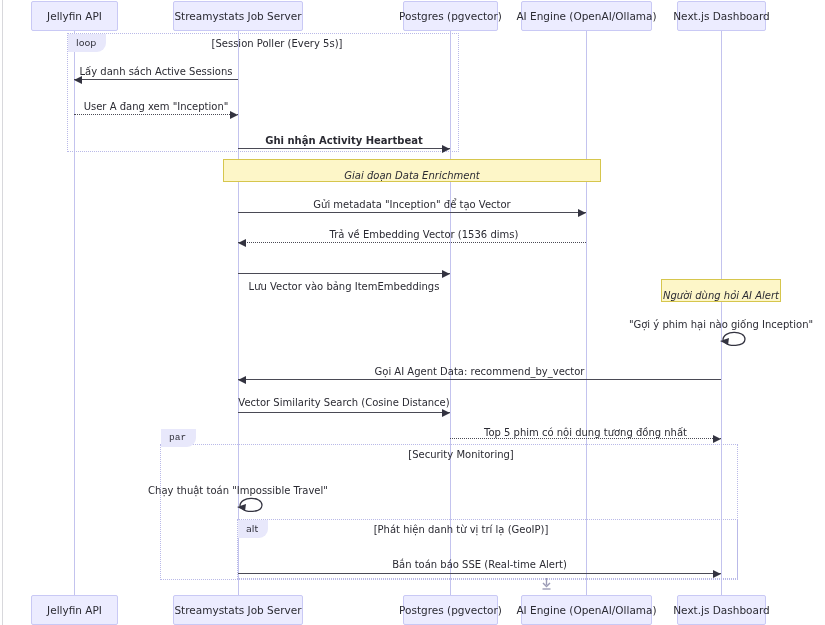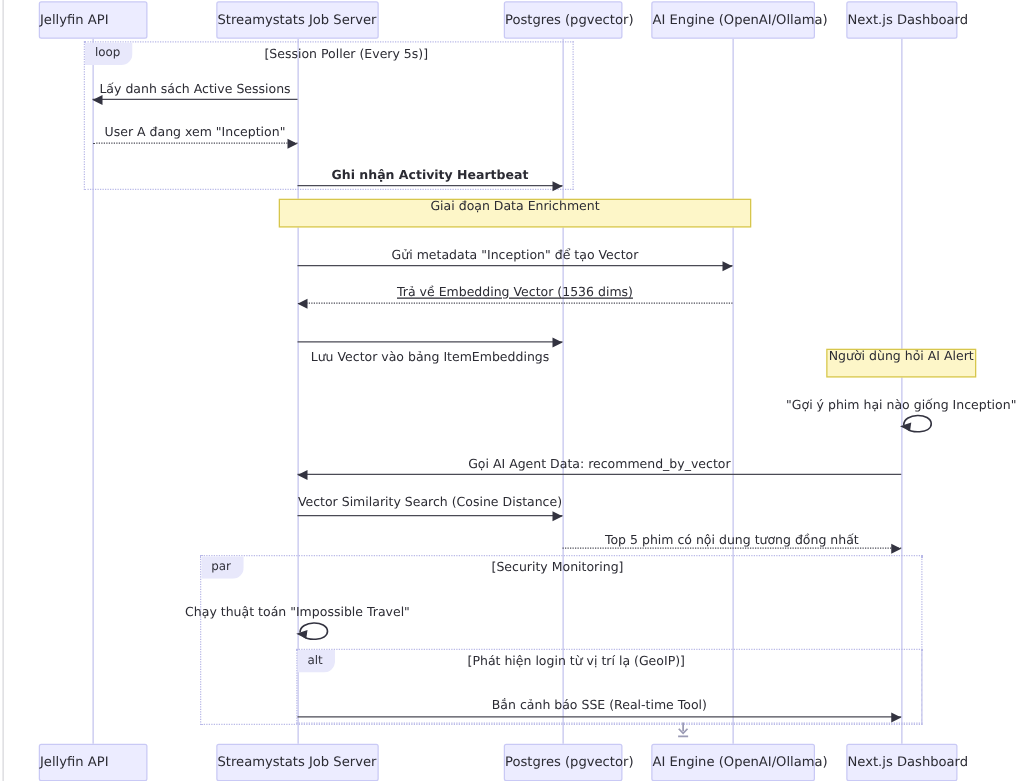--- a/index.html
+++ b/index.html
@@ -13,21 +13,21 @@
 
   
   .edge-artifact{position:absolute;left:2px;top:0;width:1px;height:625px;background:#d8d8dc;}
 
   
   .actor-box{
     position:absolute;
     background:#ececff;
     border:1px solid #c9c9f5;
     border-radius:2px;
-    display:flex;align-items:center;
+    display:flex;align-items:center;justify-content:center;
     font-size:10.5px;
     color:#2b2b33;
     white-space:nowrap;
     box-sizing:border-box;
     height:30px;
   }
 
   
   .lifeline{
     position:absolute;width:1px;background:#c3c3ee;
@@ -57,25 +57,26 @@
     color:#2b2b33;
     text-align:center;
     white-space:nowrap;
   }
 
   
   .note{
     position:absolute;
     background:#fdf6c8;
     border:1px solid #d6c64d;
-    display:flex;align-items:flex-start;justify-content:center;
+    display:flex;align-items:flex-end;justify-content:center;
     font-size:10px;
     color:#2b2b33;
     box-sizing:border-box;
     white-space:nowrap;
+    font-style:italic;
   }
 
   
   .msg-line{
     position:absolute;height:0;
     border-top:1px solid #4a4a55;
   }
   .msg-line.dotted{
     border-top:1px dotted #4a4a55;
   }
@@ -115,58 +116,58 @@
       <div class="lifeline" style="left: 450px; top: 31px; height: 564px;"></div>
       <div class="lifeline" style="left: 586px; top: 31px; height: 564px;"></div>
       <div class="lifeline" style="left: 721px; top: 31px; height: 564px;"></div>
     </div>
 
   <div id="fragments">
       <div class="fragment" style="left: 67px; top: 33px; width: 392px; height: 119px;"></div>
       <div class="fragment-label" style="left: 68px; top: 34px;">loop</div>
       <div class="fragment-title" style="left: 77px; width: 400px; top: 38px;">[Session Poller (Every 5s)]</div>
       <div class="fragment" style="left: 160px; top: 444px; width: 578px; height: 136px;"></div>
-      <div class="fragment-label" style="left: 161px; top: 445px;">par</div>
-      <div class="fragment-title" style="left: 246px; width: 400px; top: 449px;">[Security Monitoring]</div>
+      <div class="fragment-label" style="left: 161px; top: 429px; font-family: Liberation Mono, monospace;">par</div>
+      <div class="fragment-title" style="left: 261px; width: 400px; top: 449px;">[Security Monitoring]</div>
       <div class="fragment" style="left: 237px; top: 519px; width: 501px; height: 60px;"></div>
       <div class="fragment-label" style="left: 238px; top: 520px;">alt</div>
-      <div class="fragment-title" style="left: 261px; width: 400px; top: 524px;">[Phát hiện login từ vị trí lạ (GeoIP)]</div>
+      <div class="fragment-title" style="left: 261px; width: 400px; top: 524px;">[Phát hiện danh từ vị trí lạ (GeoIP)]</div>
     </div>
 
   <div id="messages">
       <div class="msg-line" style="left: 74px; top: 79px; width: 164px;"></div>
       <div class="arrowhead left" style="top: 76px; left: 74px;"></div>
       <div class="msg-label" style="left: -44px; width: 400px; top: 66px;">Lấy danh sách Active Sessions</div>
       <div class="msg-line dotted" style="left: 74px; top: 114px; width: 164px;"></div>
       <div class="arrowhead right" style="top: 111px; left: 230px;"></div>
       <div class="msg-label" style="left: -44px; width: 400px; top: 101px;">User A đang xem "Inception"</div>
       <div class="msg-line" style="left: 238px; top: 148px; width: 212px;"></div>
       <div class="arrowhead right" style="top: 145px; left: 442px;"></div>
       <div class="msg-label" style="left: 144px; width: 400px; top: 135px; font-weight: bold;">Ghi nhận Activity Heartbeat</div>
       <div class="msg-line" style="left: 238px; top: 212px; width: 348px;"></div>
       <div class="arrowhead right" style="top: 209px; left: 578px;"></div>
       <div class="msg-label" style="left: 212px; width: 400px; top: 199px;">Gửi metadata "Inception" để tạo Vector</div>
       <div class="msg-line dotted" style="left: 238px; top: 242px; width: 348px;"></div>
       <div class="arrowhead left" style="top: 239px; left: 238px;"></div>
-      <div class="msg-label" style="left: 212px; width: 400px; top: 229px; text-decoration: underline;">Trả về Embedding Vector (1536 dims)</div>
+      <div class="msg-label" style="left: 224px; width: 400px; top: 229px;">Trả về Embedding Vector (1536 dims)</div>
       <div class="msg-line" style="left: 238px; top: 273px; width: 212px;"></div>
       <div class="arrowhead right" style="top: 270px; left: 442px;"></div>
       <div class="msg-label" style="left: 144px; width: 400px; top: 260px; margin-top: 21px;">Lưu Vector vào bảng ItemEmbeddings</div>
       <div class="msg-line" style="left: 238px; top: 379px; width: 483px;"></div>
       <div class="arrowhead left" style="top: 376px; left: 238px;"></div>
       <div class="msg-label" style="left: 279.5px; width: 400px; top: 366px;">Gọi AI Agent Data: recommend_by_vector</div>
       <div class="msg-line" style="left: 238px; top: 412px; width: 212px;"></div>
       <div class="arrowhead right" style="top: 409px; left: 442px;"></div>
       <div class="msg-label" style="left: 144px; width: 400px; top: 397px;">Vector Similarity Search (Cosine Distance)</div>
       <div class="msg-line dotted" style="left: 450px; top: 438px; width: 271px;"></div>
       <div class="arrowhead right" style="top: 435px; left: 713px;"></div>
       <div class="msg-label" style="left: 385.5px; width: 400px; top: 427px;">Top 5 phim có nội dung tương đồng nhất</div>
       <div class="msg-line" style="left: 238px; top: 573px; width: 483px;"></div>
       <div class="arrowhead right" style="top: 570px; left: 713px;"></div>
-      <div class="msg-label" style="left: 279.5px; width: 400px; top: 559px;">Bắn cảnh báo SSE (Real-time Tool)</div>
+      <div class="msg-label" style="left: 279.5px; width: 400px; top: 559px;">Bắn toán báo SSE (Real-time Alert)</div>
     </div>
 
   <div id="selfmessages">
       <div class="msg-label" style="left: 521px; width: 400px; top: 319px;">"Gợi ý phim hại nào giống Inception"</div>
       <div class="selfloop" style="left: 717px; top: 328px;"><svg width="34" height="22" viewBox="0 0 34 22">
           <path d="M6 12 C 6 2, 28 2, 28 11 C 28 19, 10 19, 8 14" fill="none" stroke="#333340" stroke-width="1.3"></path>
           <path d="M3 13 L 12 10 L 11 17 Z" fill="#333340"></path>
         </svg></div>
       <div class="msg-label" style="left: 38px; width: 400px; top: 485px;">Chạy thuật toán "Impossible Travel"</div>
       <div class="selfloop" style="left: 234px; top: 494px;"><svg width="34" height="22" viewBox="0 0 34 22">

